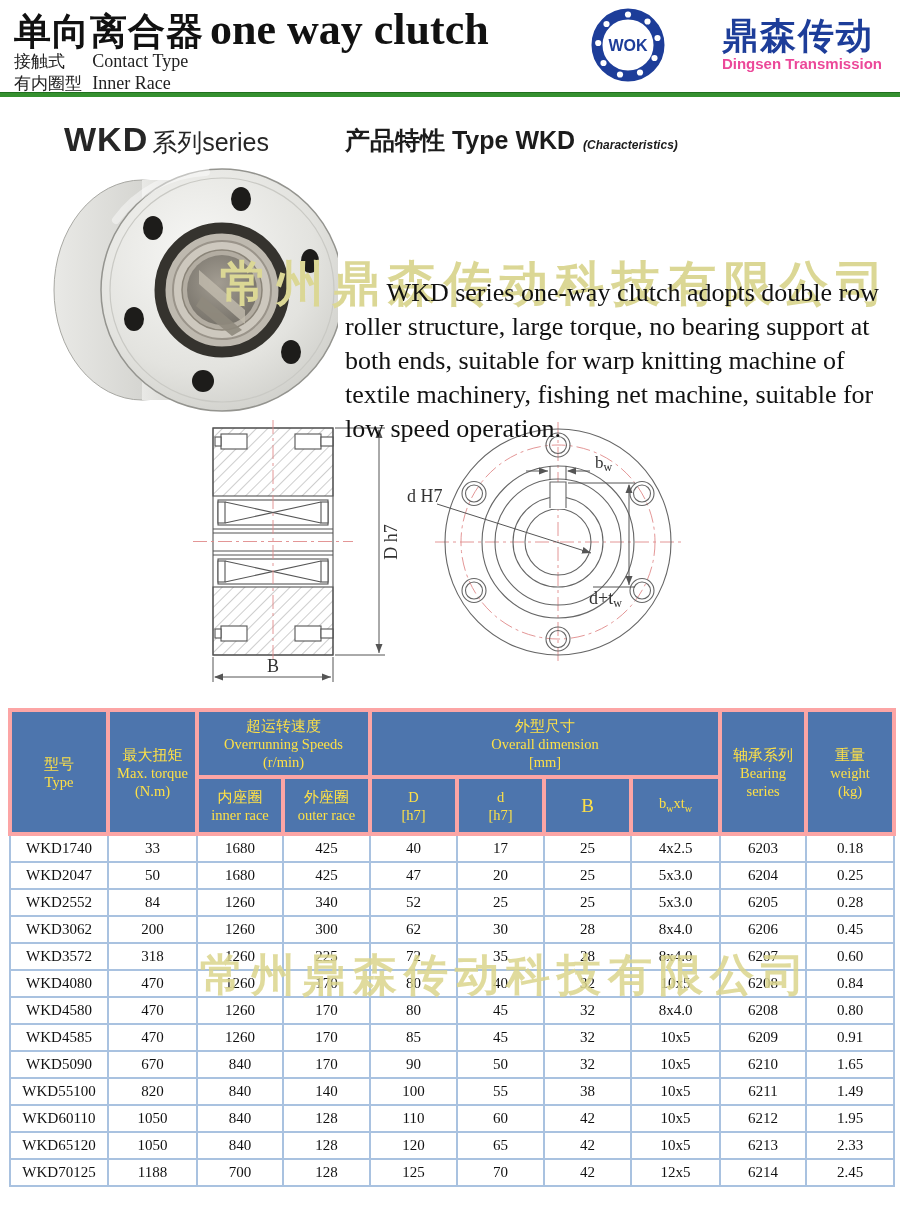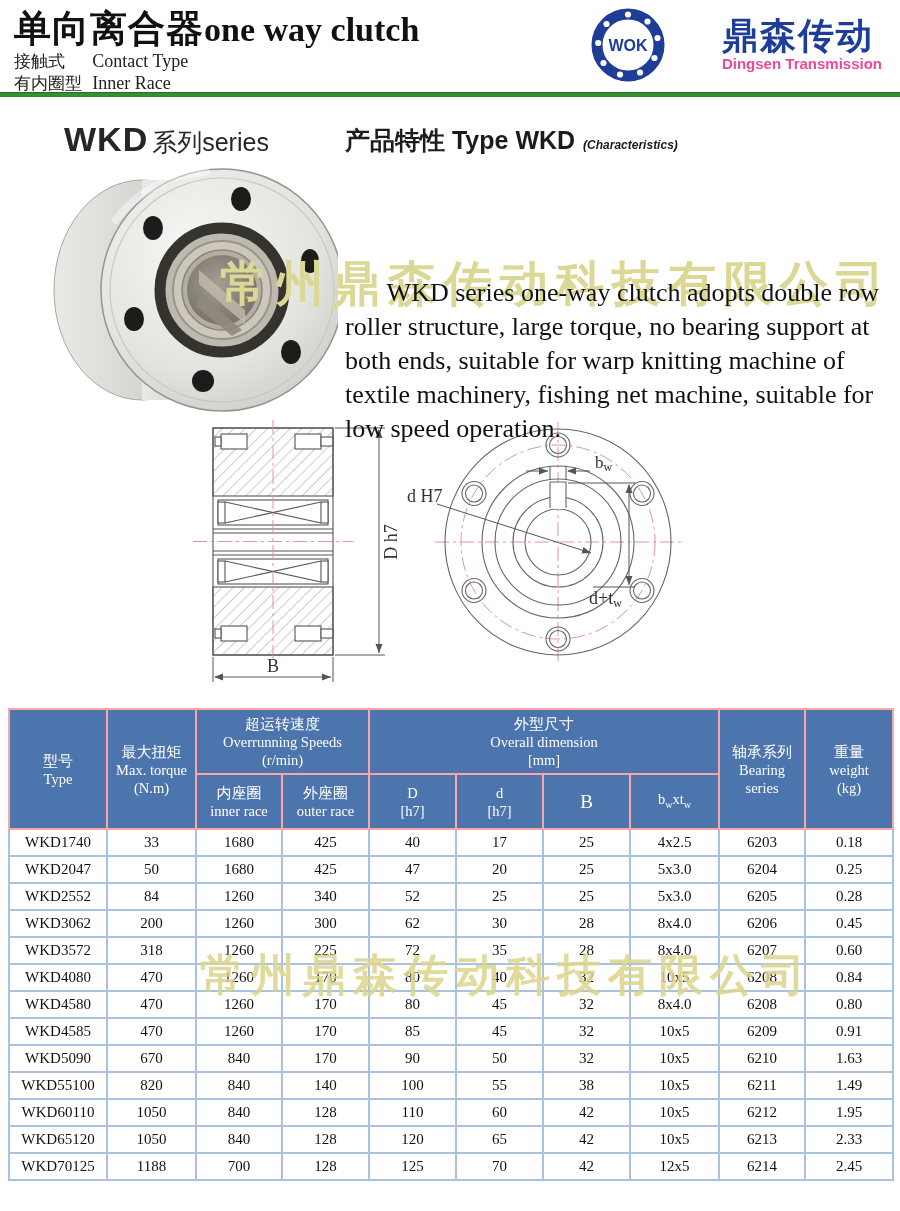--- a/index.html
+++ b/index.html
@@ -2,21 +2,21 @@
 <html><head>
 <meta charset="utf-8">
 <style>
   html,body{margin:0;padding:0;background:#fff;}
   .page{position:relative;width:900px;height:1211px;background:#ffffff;overflow:hidden;
         font-family:"Liberation Serif",serif;color:#1a1a1a;}
   
   .masthead{position:absolute;left:0;top:0;width:100%;height:92px;}
   .title-row{position:absolute;left:14px;top:4px;white-space:nowrap;}
   .title-cn{font-family:"Liberation Sans",sans-serif;font-weight:900;font-size:37px;color:#111;letter-spacing:1px;}
-  .title-en{font-family:"Liberation Serif",serif;font-weight:bold;font-size:34px;color:#111;}
+  .title-en{font-family:"Liberation Serif",serif;font-weight:bold;font-size:44px;color:#111;margin-left:6px;}
   .subline{position:absolute;left:14px;white-space:nowrap;font-size:17px;color:#222;}
   .subline .cn{font-family:"Liberation Sans",sans-serif;display:inline-block;width:74px;}
   .subline .en{font-family:"Liberation Serif",serif;font-size:18px;}
   .sub1{top:50px;} .sub2{top:72px;}
   .logo{position:absolute;right:18px;top:6px;display:flex;align-items:center;gap:48px;}
   .logo-text{margin-left:8px;}
   .logo-cn{font-family:"Liberation Sans",sans-serif;font-weight:900;font-size:36px;color:#1d3d99;line-height:38px;letter-spacing:2px;}
   .logo-en{font-family:"Liberation Sans",sans-serif;font-weight:bold;font-size:15px;color:#ec4899;line-height:18px;}
   .green-rule{position:absolute;left:0;top:92px;width:900px;height:4px;background:#35902f;border-top:1px solid #20701f;}
   
@@ -39,21 +39,21 @@
              white-space:nowrap;pointer-events:none;}
   .wm1{left:220px;top:252px;font-size:48px;letter-spacing:8px;color:#dbd795;z-index:1;}
   .wm2{left:200px;top:946px;font-size:44px;letter-spacing:7px;color:rgba(219,213,140,0.85);z-index:5;}
   
   .photo{position:absolute;left:46px;top:158px;z-index:0;}
   .drawing{position:absolute;left:185px;top:420px;}
   
   .spec-table{position:absolute;left:8px;top:708px;width:884px;border-collapse:collapse;
               table-layout:fixed;z-index:2;}
   .spec-table th,.spec-table td{padding:0;text-align:center;vertical-align:middle;}
-  .spec-table thead th{background:#4d75ad;color:#ffffff;border:2px solid #fca5a5;
+  .spec-table thead th{background:#4d75ad;color:#fde047;border:4px solid #fca5a5;
                        font-weight:normal;}
   .spec-table thead .h1 th{height:63px;}
   .spec-table thead .h2 th{height:53px;}
   .th-cn{font-family:"Liberation Sans",sans-serif;font-size:15px;line-height:19px;display:block;}
   .th-en{font-family:"Liberation Serif",serif;font-size:14.5px;line-height:18px;display:block;}
   .th-big{font-family:"Liberation Serif",serif;font-size:19px;display:block;}
   .spec-table tbody td{border:2px solid #a9c2e0;height:25px;background:#fff;
                        font-family:"Liberation Serif",serif;font-size:15px;color:#111;}
   .spec-table{border:2px solid #a9c2e0;}
   sub{font-size:70%;}
@@ -442,21 +442,21 @@
         <tr>
           <td>WKD5090</td>
           <td>670</td>
           <td>840</td>
           <td>170</td>
           <td>90</td>
           <td>50</td>
           <td>32</td>
           <td>10x5</td>
           <td>6210</td>
-          <td>1.63</td>
+          <td>1.65</td>
         </tr>
         <tr>
           <td>WKD55100</td>
           <td>820</td>
           <td>840</td>
           <td>140</td>
           <td>100</td>
           <td>55</td>
           <td>38</td>
           <td>10x5</td>

